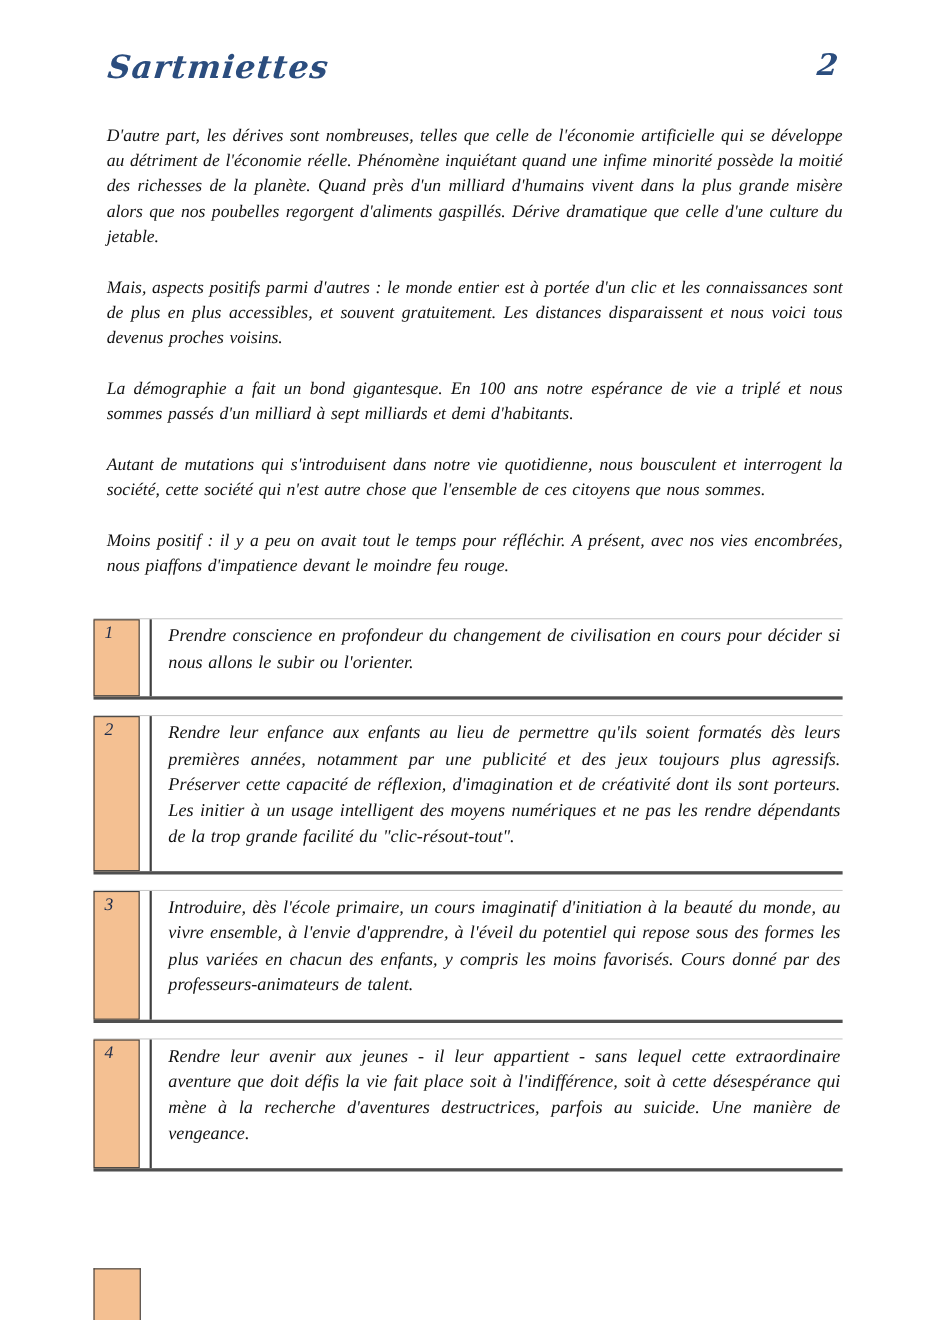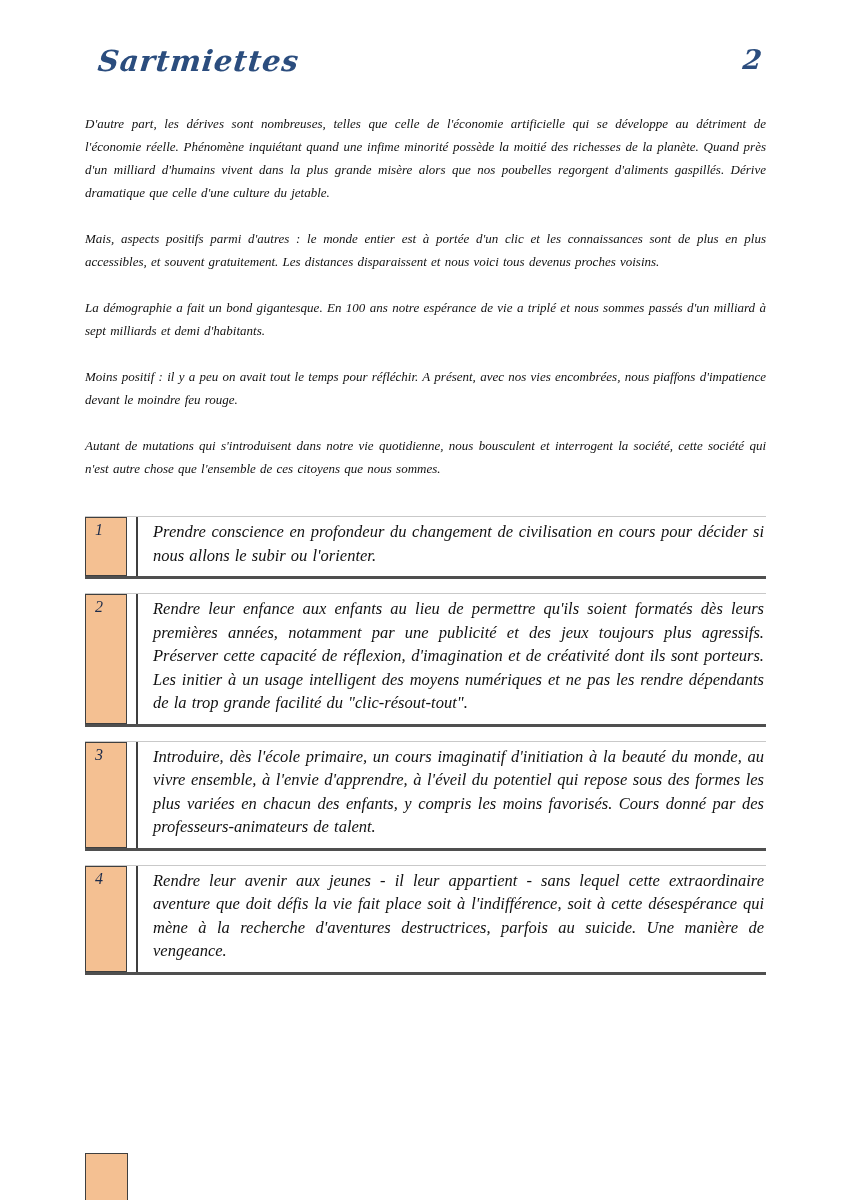--- a/index.html
+++ b/index.html
@@ -26,23 +26,23 @@
   .page-num{
     font-family:"DejaVu Serif", serif;
     font-style:italic;font-weight:bold;
     font-size:27px;color:#2b4d7e;
     transform:skewX(-6deg);
   }
   .content{
     position:absolute;top:112px;left:85px;width:681px;
   }
   .para{
-    font-size:13px;line-height:23px;
+    font-size:16px;line-height:23px;
     text-align:justify;
-    margin:0 0 23px 0;
+    margin:0 0 23px 12px;
     word-spacing:1px;
   }
   .list{margin-top:36px;}
   .row{
     display:flex;align-items:stretch;
     border-top:1px solid #c9c9c9;
     border-bottom:3px solid #4f4f4f;
     margin-bottom:14px;
   }
   .num-cell{
@@ -53,21 +53,21 @@
     padding:3px 0 0 9px;
     font-size:16px;color:#1c2b4a;
   }
   .vline{
     flex:0 0 2px;width:2px;
     background:#3f3f3f;
     margin-left:9px;
   }
   .row-text{
     flex:1;
-    padding:3px 2px 9px 15px;
+    padding:3px 2px 20px 15px;
     font-size:16.5px;line-height:23.5px;
     text-align:justify;
     word-spacing:1px;
   }
   .next-stub{
     position:absolute;
     left:85px;top:1153px;
     width:43px;height:47px;
     background:#f4c092;
     border:1px solid #3f3f3f;
@@ -83,22 +83,22 @@
   <div class="header">
     <span class="doc-title">Sartmiettes</span>
     <span class="page-num">2</span>
   </div>
 
   <div class="content">
 
     <p class="para">D'autre part, les dérives sont nombreuses, telles que celle de l'économie artificielle qui se développe au détriment de l'économie réelle.  Phénomène inquiétant quand une infime minorité possède la moitié des richesses de la planète.  Quand près d'un milliard d'humains vivent dans la plus grande misère alors que nos poubelles regorgent d'aliments gaspillés.  Dérive dramatique que celle d'une culture du jetable.</p>
     <p class="para">Mais, aspects positifs parmi d'autres : le monde entier est à portée d'un clic et les connaissances sont de plus en plus accessibles, et souvent gratuitement.  Les distances disparaissent et nous voici tous devenus proches voisins.</p>
     <p class="para">La démographie a fait un bond gigantesque.  En 100 ans notre espérance de vie a triplé et nous sommes passés d'un milliard à sept milliards et demi d'habitants.</p>
+    <p class="para">Autant de mutations qui s'introduisent dans notre vie quotidienne, nous bousculent et interrogent la société, cette société qui n'est autre chose que l'ensemble de ces citoyens que nous sommes.</p>
     <p class="para">Moins positif : il y a peu on avait tout le temps pour réfléchir.  A présent, avec nos vies encombrées, nous piaffons d'impatience devant le moindre feu rouge.</p>
-    <p class="para">Autant de mutations qui s'introduisent dans notre vie quotidienne, nous bousculent et interrogent la société, cette société qui n'est autre chose que l'ensemble de ces citoyens que nous sommes.</p>
 
     <div class="list">
 
       <div class="row">
         <div class="num-cell">
           <span>1</span>
         </div>
         <div class="vline"></div>
         <div class="row-text">Prendre conscience en profondeur du changement de civilisation en cours pour décider si nous allons le subir ou l'orienter.</div>
       </div>

